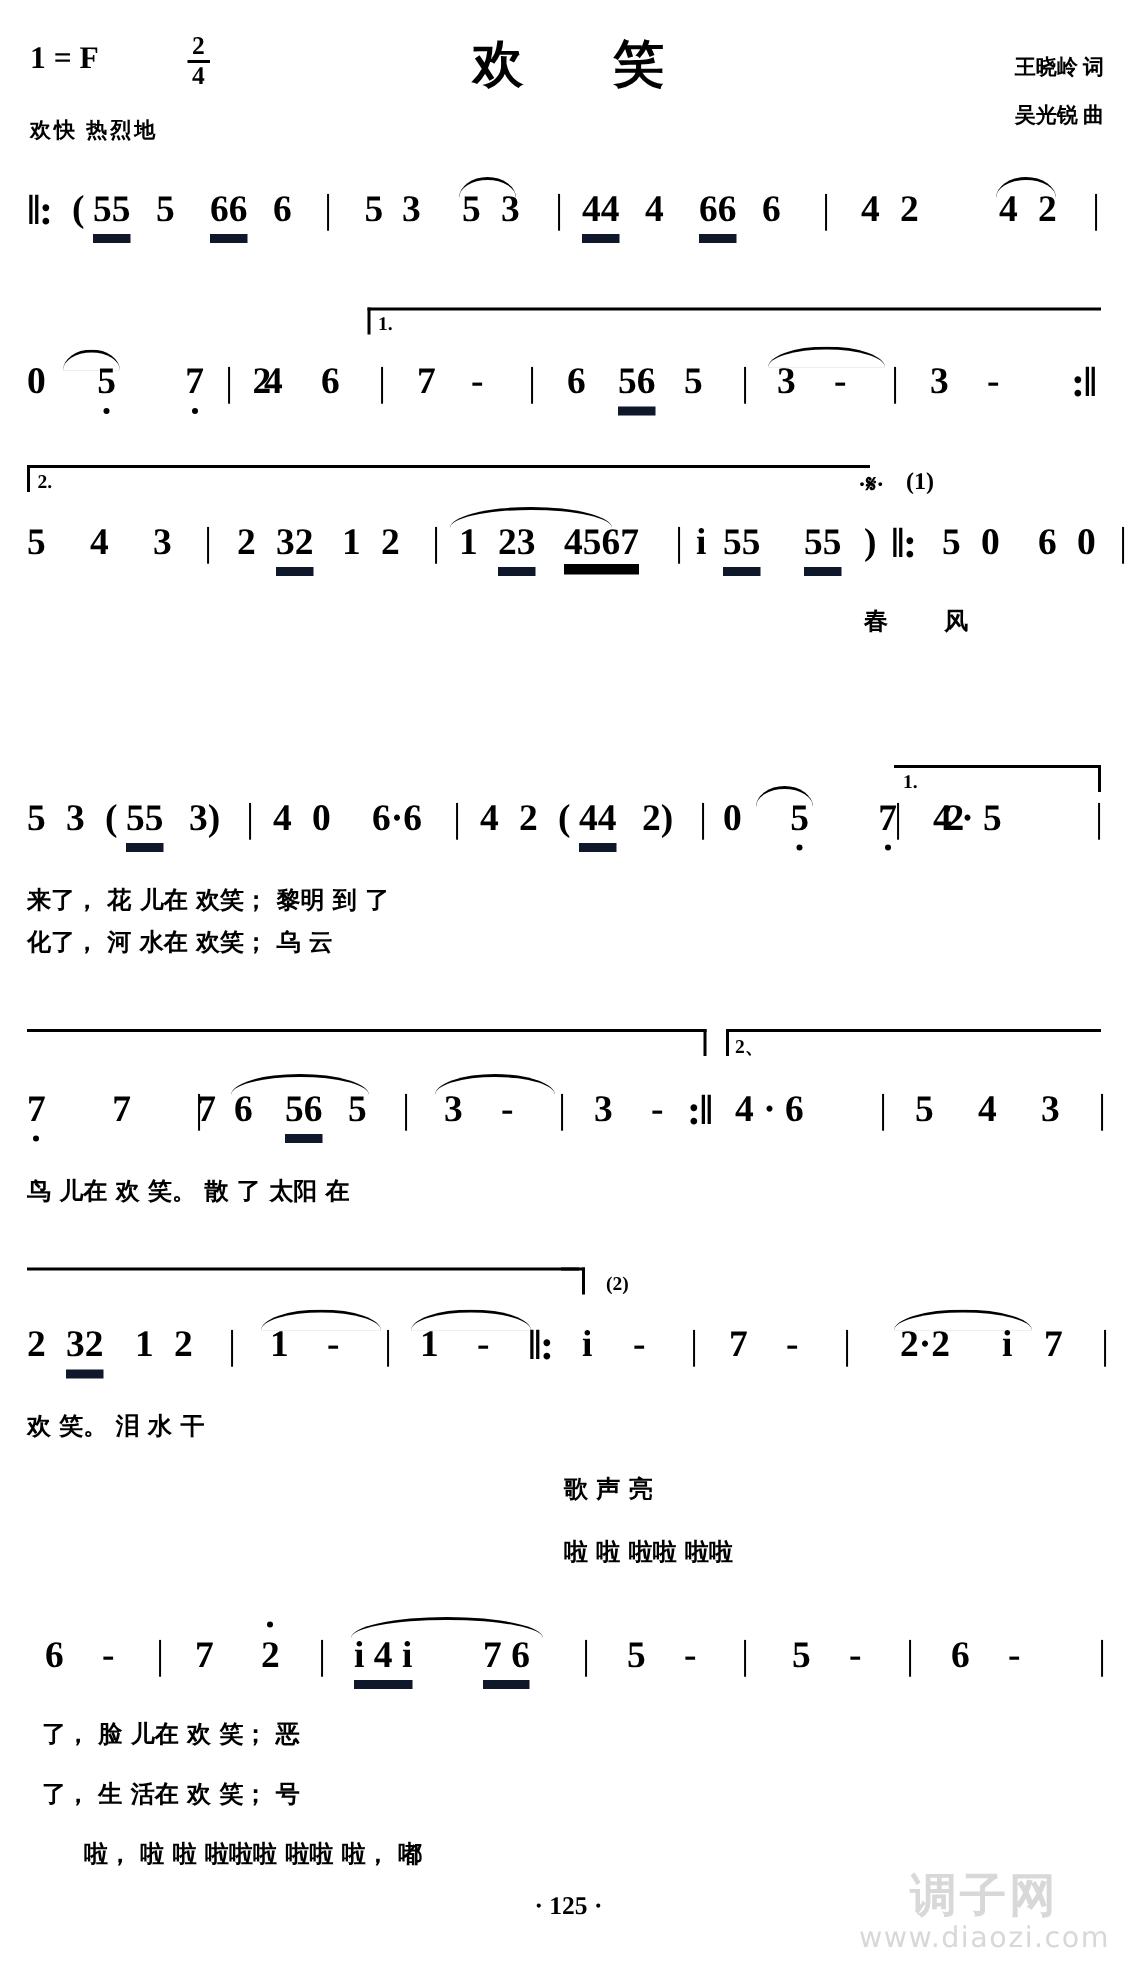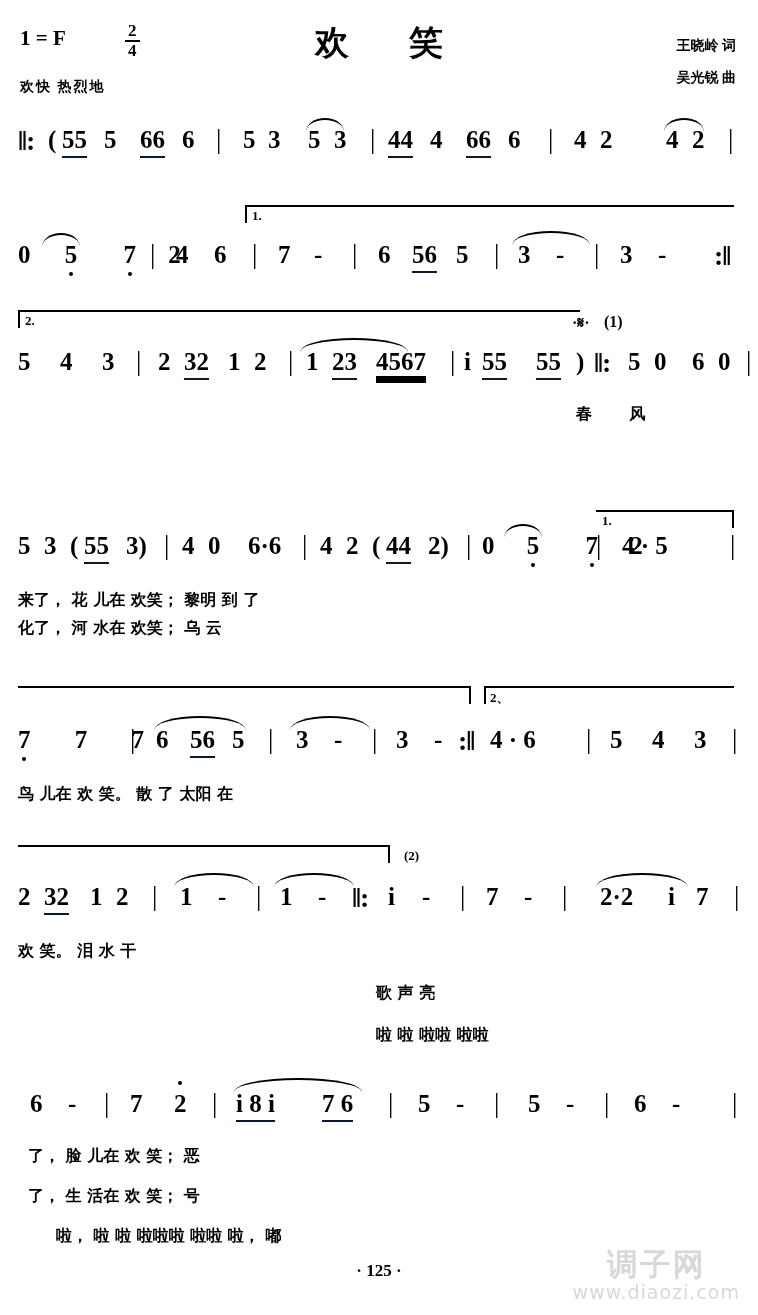--- a/index.html
+++ b/index.html
@@ -25,21 +25,21 @@
 
   
   .row{position:absolute;left:0;width:758px;}
   .notes{position:relative;height:46px;font-size:25px;font-weight:bold;font-family:"Liberation Serif",serif;}
   .lyr{position:relative;height:28px;font-size:16px;font-weight:bold;font-family:"DejaVu Sans",sans-serif;}
 
   .n{position:absolute;top:0;white-space:nowrap;}
   .l{position:absolute;top:0;white-space:nowrap;}
 
   
-  .u1{border-bottom:2px solid #0f172a;padding-bottom:2px;}
+  .u1{border-bottom:6px solid #0f172a;padding-bottom:2px;}
   .u2{box-shadow:0 3px 0 0 #000, 0 7px 0 0 #000;}
   .bar{position:absolute;top:-2px;font-weight:normal;font-size:27px;}
 
   
   .dotup{position:absolute;top:-9px;left:50%;transform:translateX(-50%);width:4px;height:4px;background:#000;border-radius:50%;}
   .dotdn{position:absolute;bottom:-7px;left:50%;transform:translateX(-50%);width:4px;height:4px;background:#000;border-radius:50%;}
   .wrapdot{position:relative;display:inline-block;}
 
   
   .slur{position:absolute;border:2px solid #000;border-bottom:none;border-left:none;border-right:none;border-radius:50%/100% 100% 0 0;height:12px;}
@@ -325,21 +325,21 @@
     <div class="notes">
       <span class="n" style="left:30px;">6</span>
       <span class="n" style="left:68px;">-</span>
       <span class="bar" style="left:104px;">|</span>
 
       <span class="n" style="left:130px;">7</span>
       <span class="wrapdot n" style="left:174px;">2<i class="dotup"></i></span>
       <span class="bar" style="left:212px;">|</span>
 
       <span class="slur" style="left:234px;top:-12px;width:128px;"></span>
-      <span class="n u1" style="left:236px;">i 8 i</span>
+      <span class="n u1" style="left:236px;">i 4 i</span>
       <span class="n u1" style="left:322px;">7 6</span>
       <span class="bar" style="left:388px;">|</span>
 
       <span class="n" style="left:418px;">5</span>
       <span class="n" style="left:456px;">-</span>
       <span class="bar" style="left:494px;">|</span>
 
       <span class="n" style="left:528px;">5</span>
       <span class="n" style="left:566px;">-</span>
       <span class="bar" style="left:604px;">|</span>

